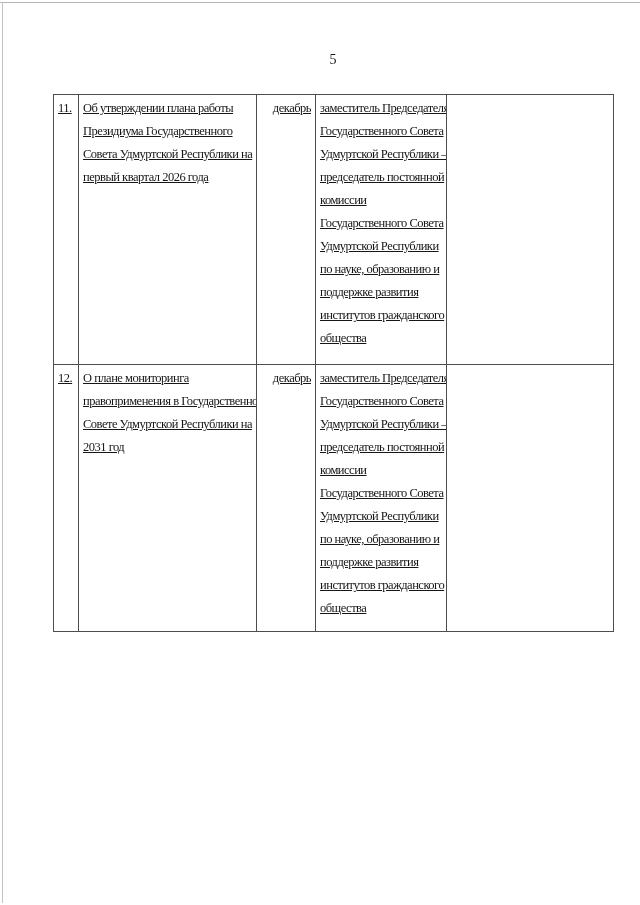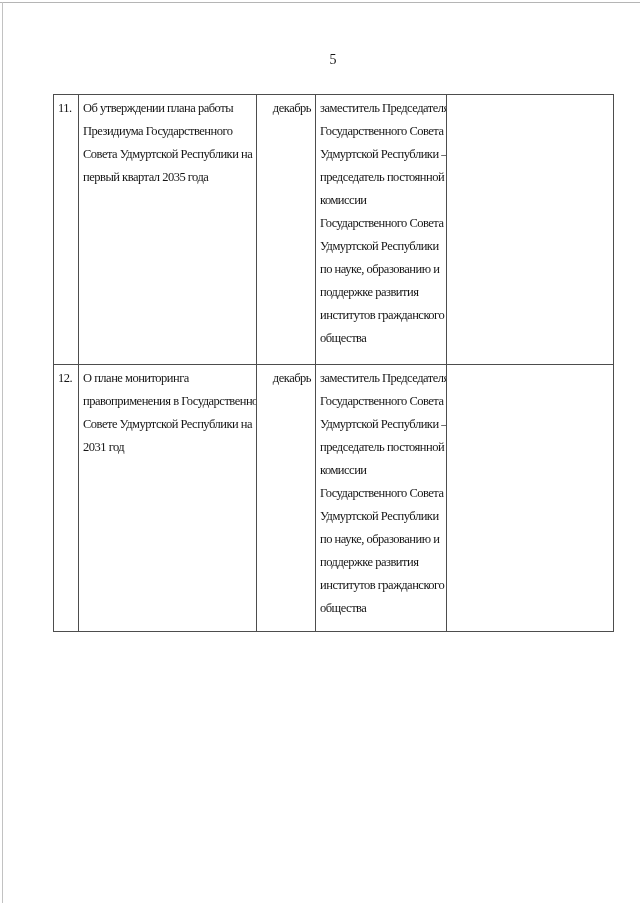--- a/index.html
+++ b/index.html
@@ -10,21 +10,21 @@
   }
   .sheet{position:relative;width:640px;height:905px;overflow:hidden;background:#fff;}
   .scan-edge-top{position:absolute;left:0;top:2px;width:640px;height:1px;background:#b5b5b5;}
   .scan-edge-left{position:absolute;left:2px;top:2px;width:1px;height:901px;background:#c2c2c2;}
   .page-num{
     position:absolute;left:53px;top:52px;width:560px;
     text-align:center;font-size:14px;line-height:16px;
   }
   table.plan{
     position:absolute;left:53px;top:94px;width:560px;
-    border-collapse:collapse;table-layout:fixed;
+    border-collapse:collapse;table-layout:fixed;text-decoration:underline;
   }
   table.plan td{
     border:1px solid #4d4d4d;
     vertical-align:top;
     padding:2px 4px;
     font-size:12.5px;
     line-height:23px;
     letter-spacing:-0.5px;
     overflow:hidden;
   }
@@ -51,21 +51,21 @@
       <col style="width:131px">
       <col style="width:167px">
     </colgroup>
     <tbody>
       <tr class="r1">
         <td class="c-num">11.</td>
         <td>
             <div class="pre">Об утверждении плана работы
 Президиума Государственного
 Совета Удмуртской Республики на
-первый квартал 2035 года</div>
+первый квартал 2026 года</div>
           </td>
         <td class="c-month">декабрь</td>
         <td>
             <div class="pre">заместитель Председателя
 Государственного Совета
 Удмуртской Республики –
 председатель постоянной
 комиссии
 Государственного Совета
 Удмуртской Республики

